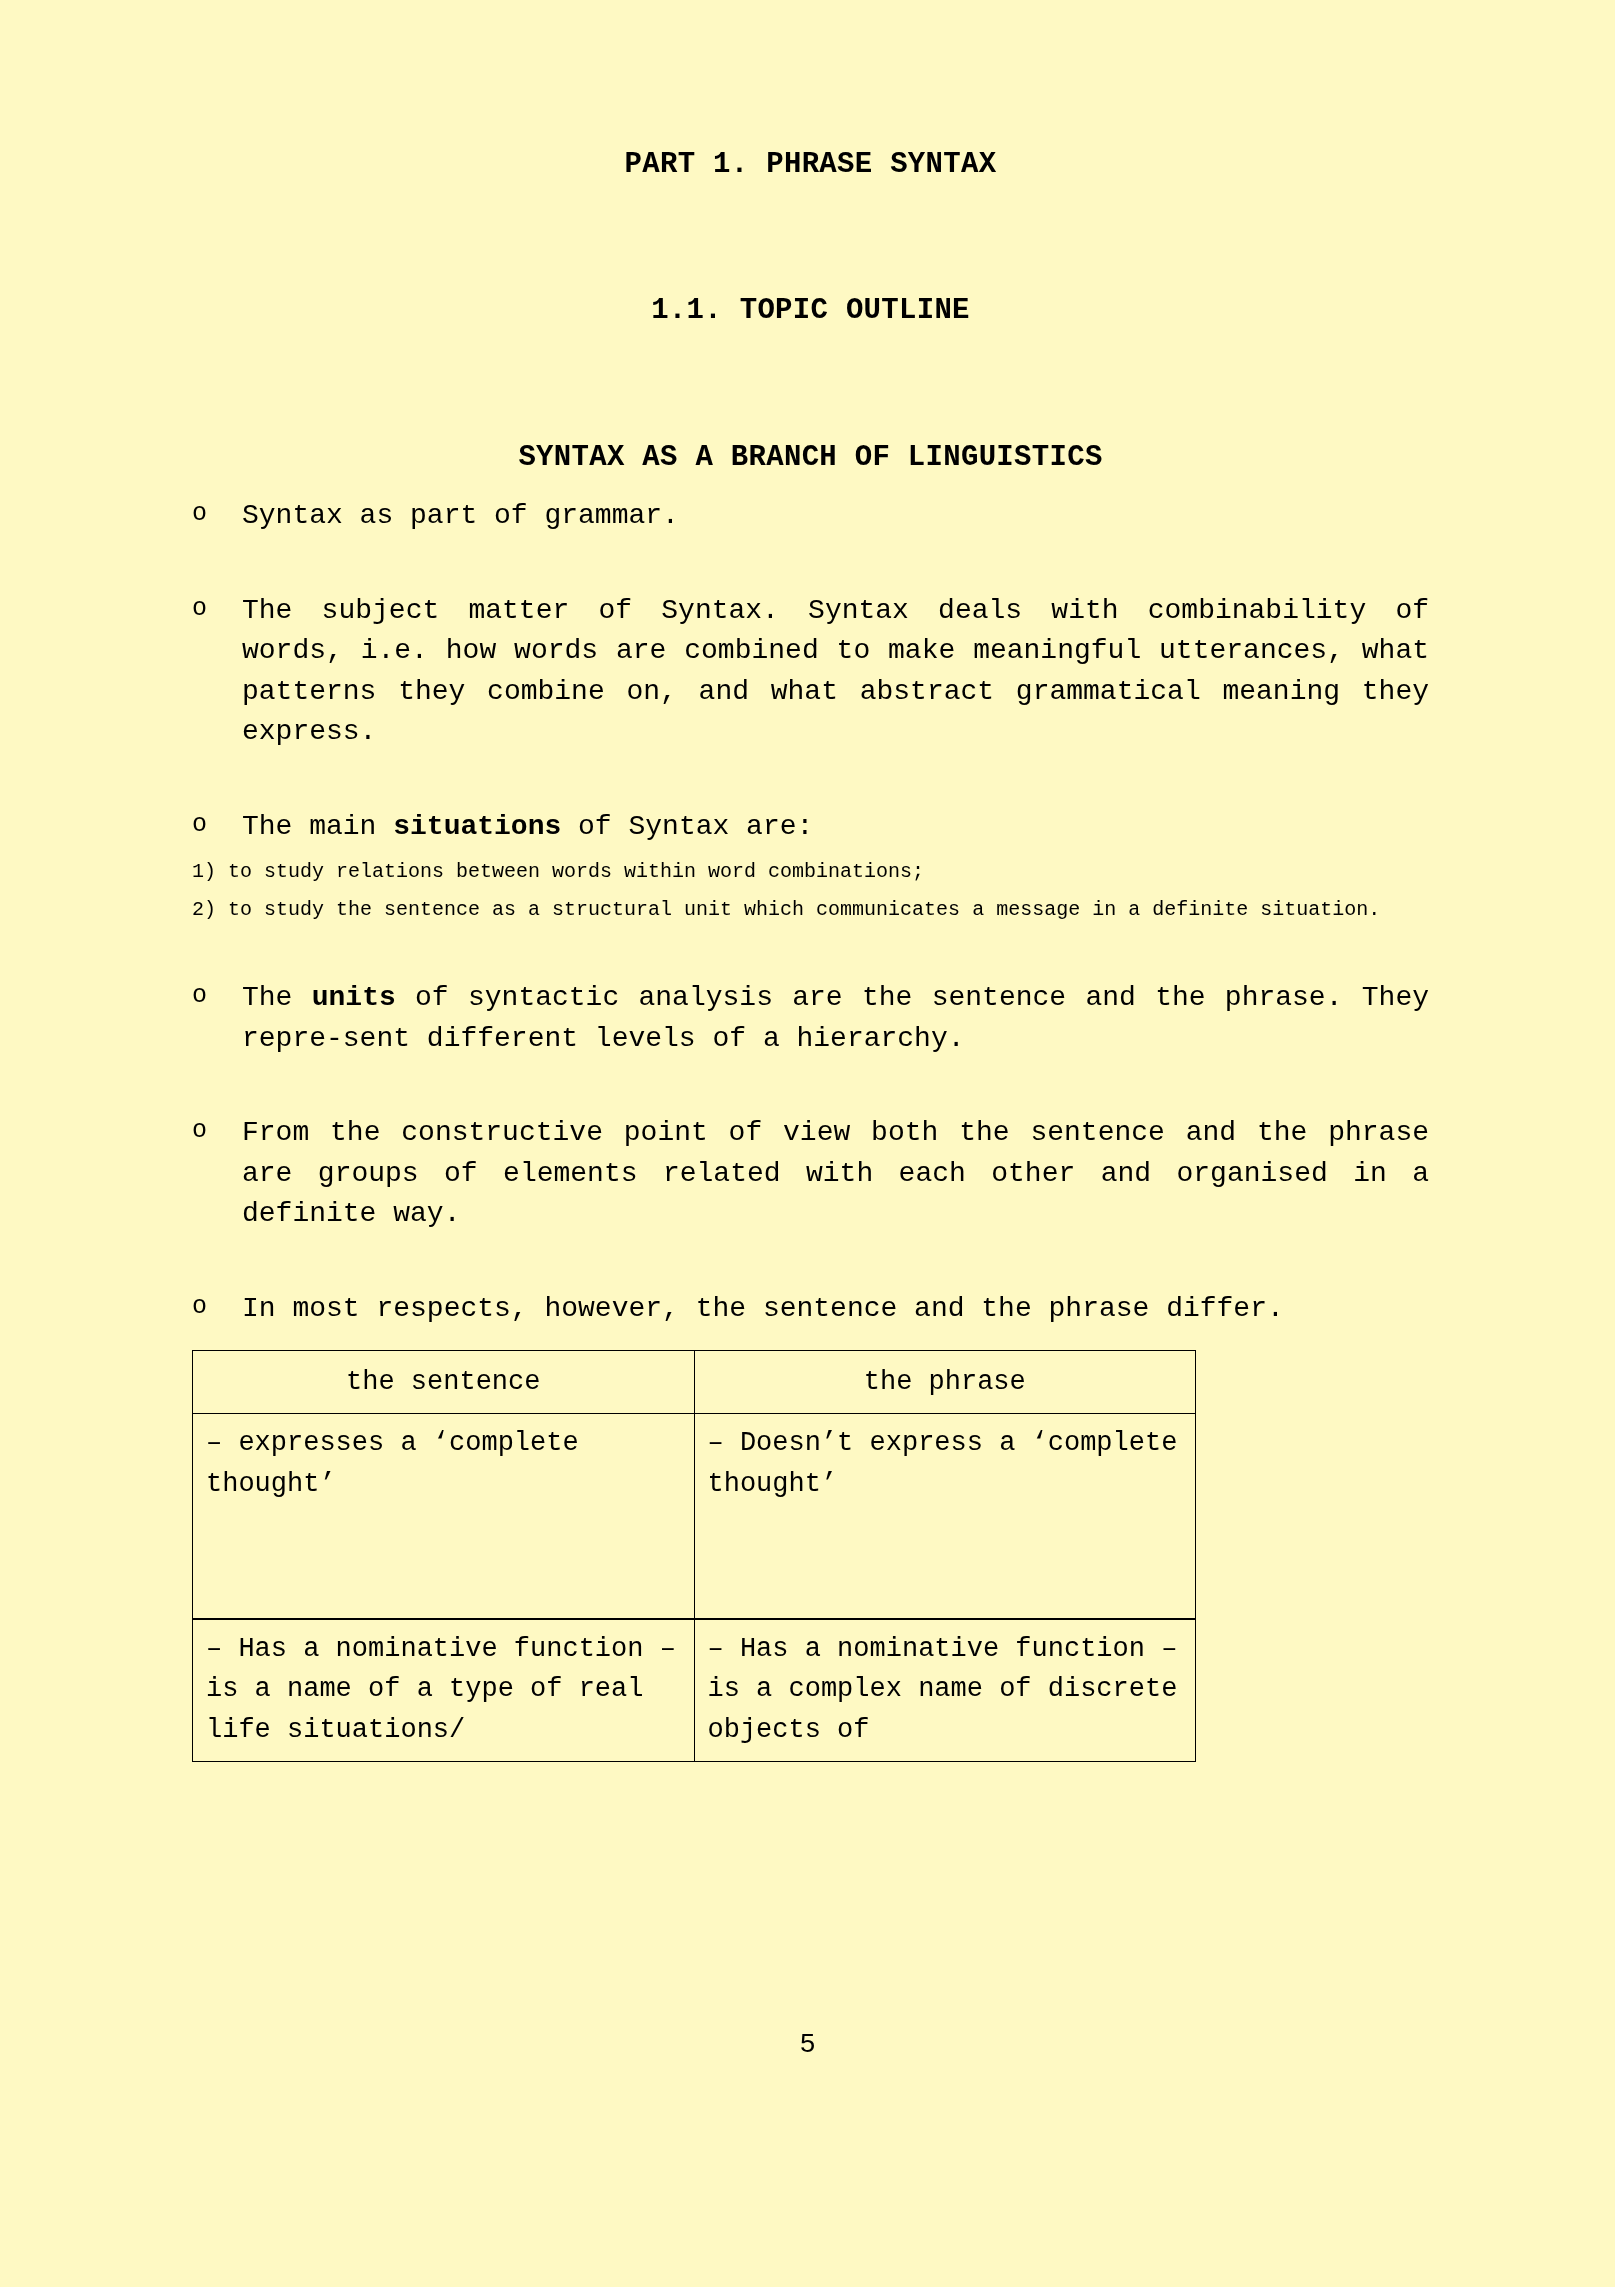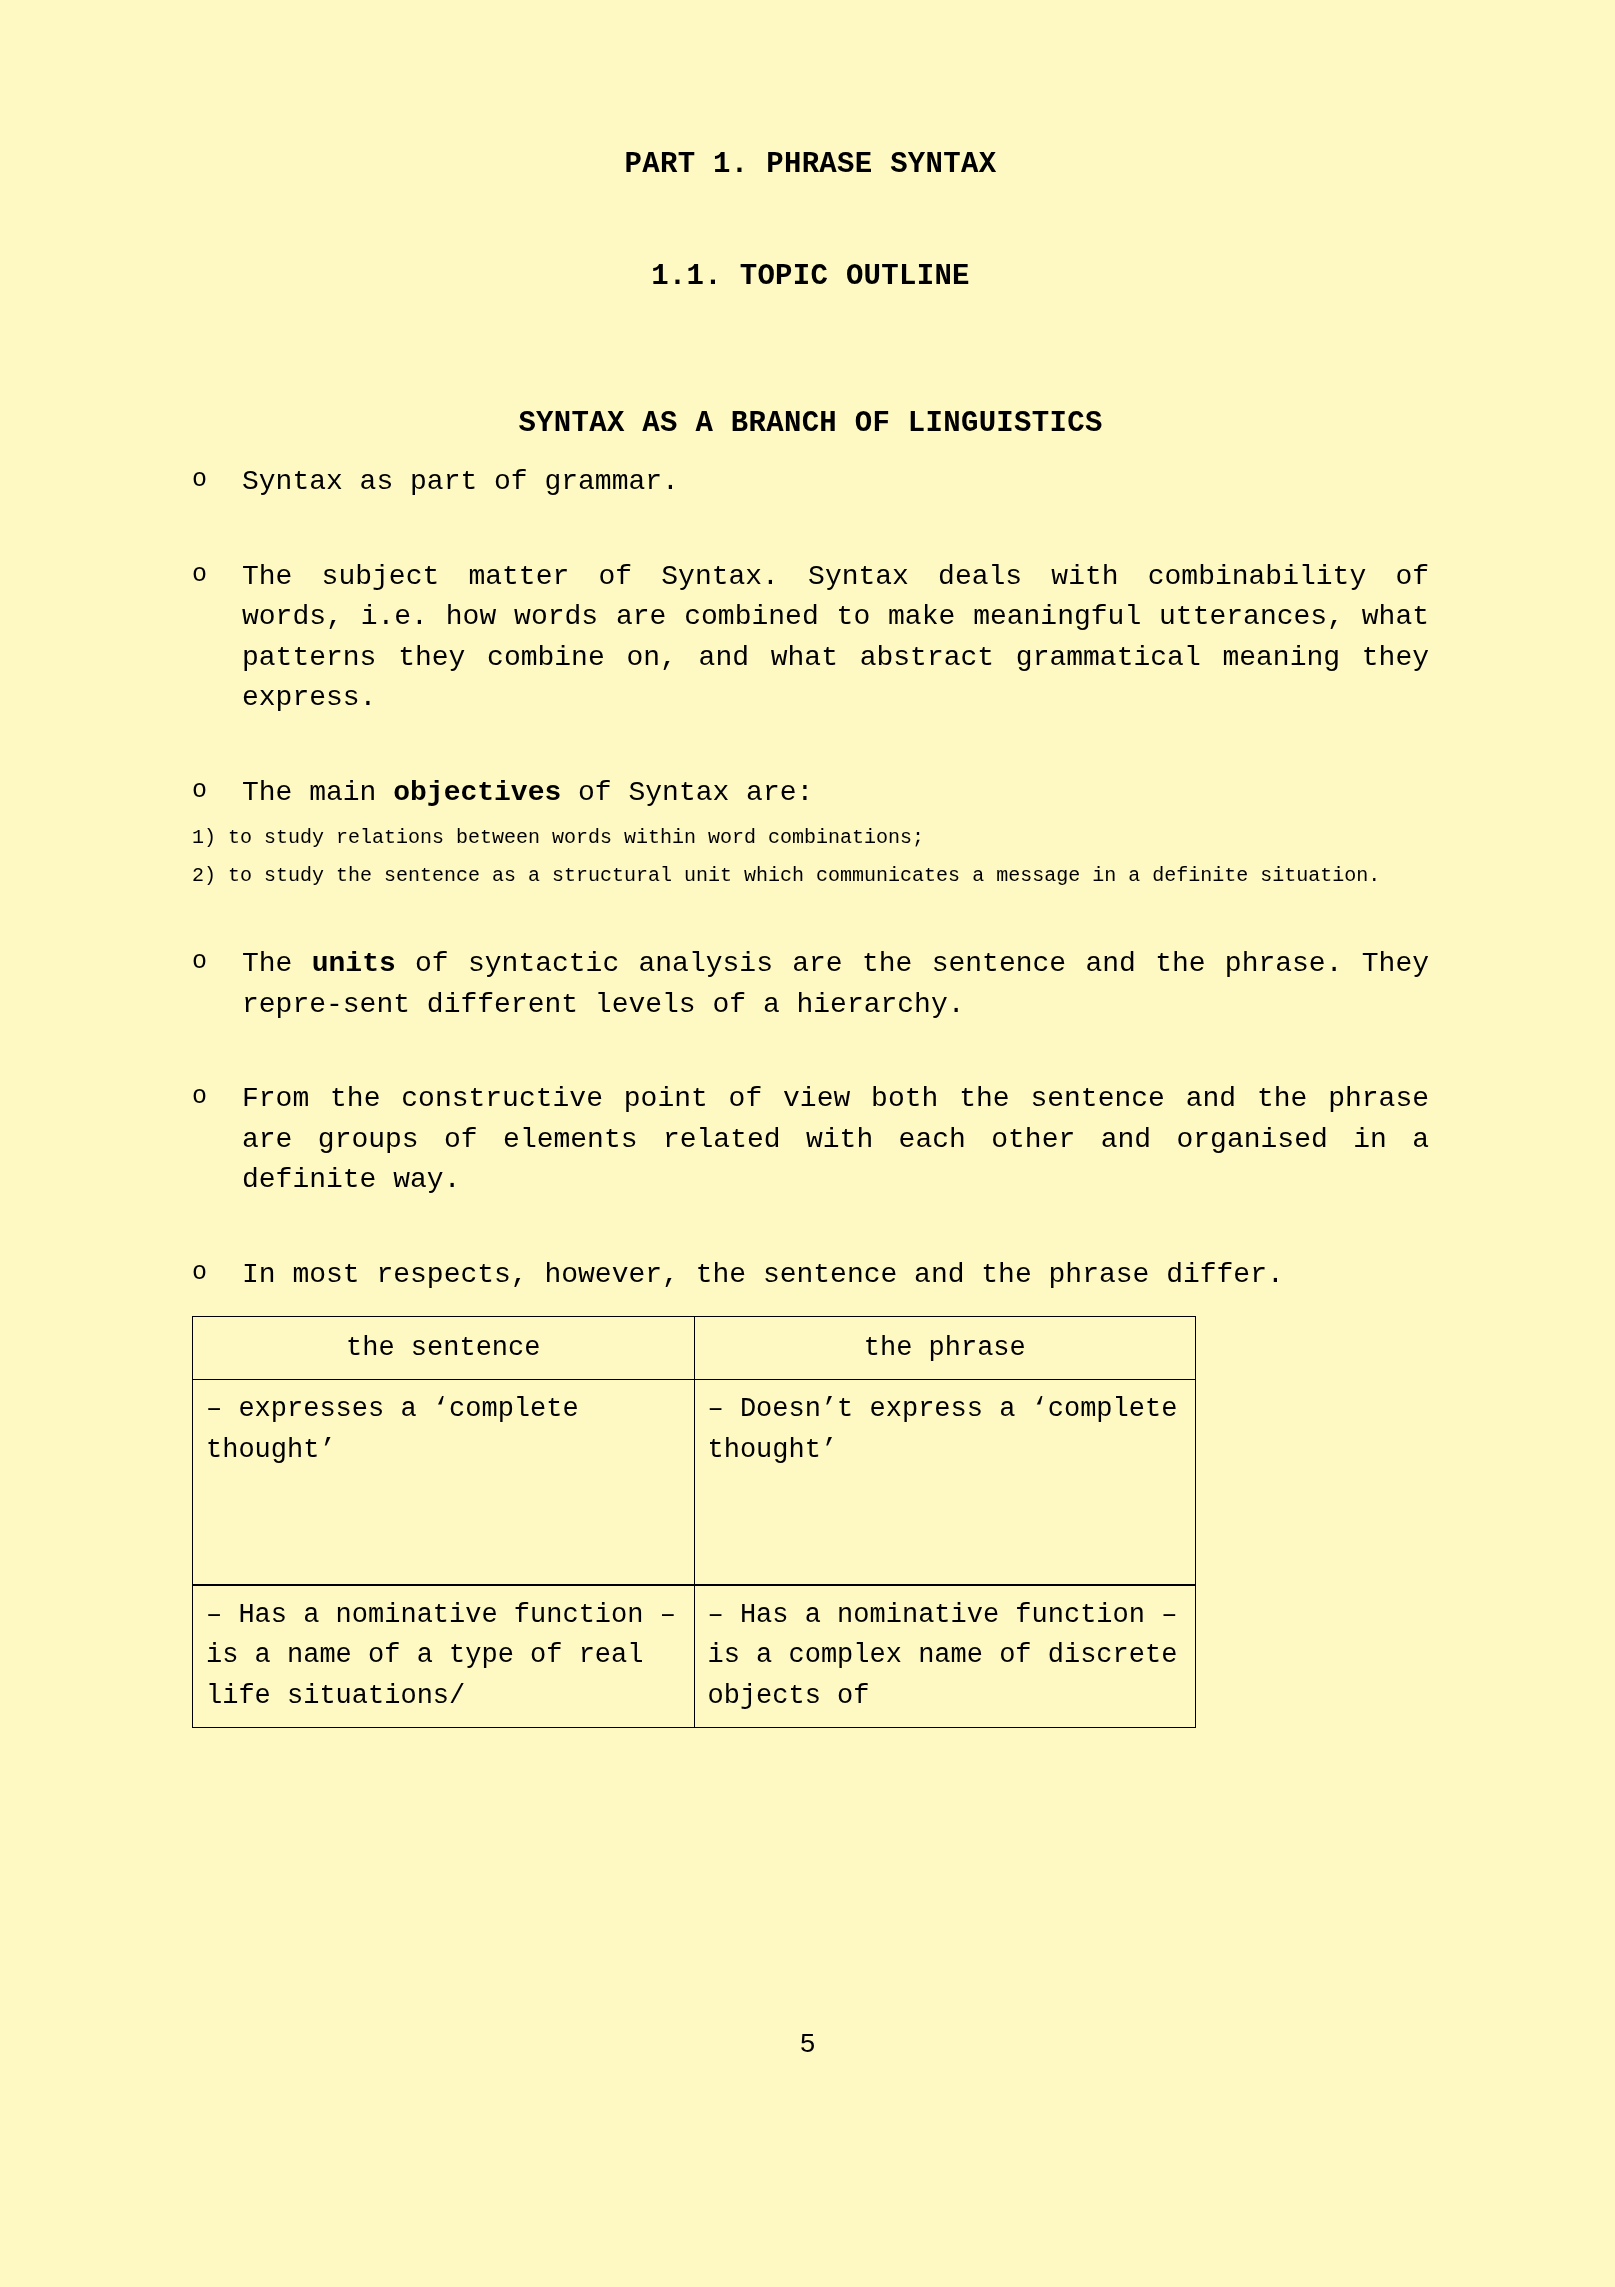--- a/index.html
+++ b/index.html
@@ -22,21 +22,21 @@
     top: 148px;
     width: 1237px;
   }
   .heading {
     text-align: center;
     font-weight: bold;
     font-size: 29px;
     letter-spacing: 0.3px;
   }
   .h-part { margin: 0 0 0 0; }
-  .h-topic { margin: 79px 0 0 0; }
+  .h-topic { margin: 113px 0 0 0; }
   .h-branch { margin: 114px 0 16px 0; }
 
   .bullet-item {
     display: block;
     position: relative;
     font-size: 28px;
     line-height: 1.45;
     text-align: justify;
     margin-top: 33px;
   }
@@ -111,21 +111,21 @@
       <span class="btext nojust">Syntax as part of grammar.</span>
     </div>
 
     <div class="bullet-item" style="margin-top:54px;">
       <span class="marker">o</span>
       <span class="btext">The subject matter of Syntax. Syntax deals with combinability of words, i.e. how words are combined to make meaningful utterances, what patterns they combine on, and what abstract grammatical meaning they express.</span>
     </div>
 
     <div class="bullet-item" style="margin-top:54px;">
       <span class="marker">o</span>
-      <span class="btext nojust"><span>The main </span><b>objectives</b><span> of Syntax are:</span></span>
+      <span class="btext nojust"><span>The main </span><b>situations</b><span> of Syntax are:</span></span>
     </div>
 
     <div class="plain-line gap-small">1) to study relations between words within word combinations;</div>
     <div class="plain-line gap-small">2) to study the sentence as a structural unit which communicates a message in a definite situation.</div>
 
     <div class="bullet-item" style="margin-top:54px;">
       <span class="marker">o</span>
       <span class="btext"><span>The </span><b>units</b><span> of syntactic analysis are the sentence and the phrase. They repre-sent different levels of a hierarchy.</span></span>
     </div>
 

